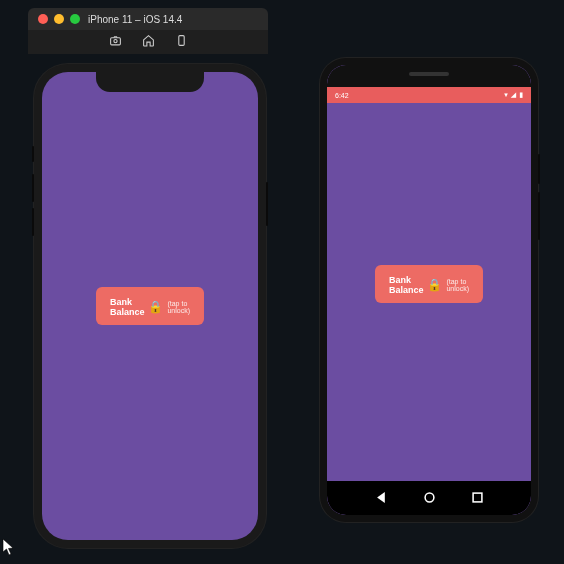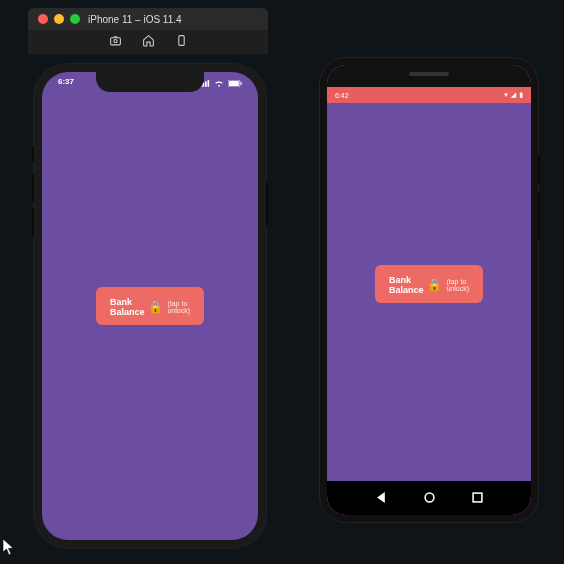--- a/index.html
+++ b/index.html
@@ -215,21 +215,21 @@
   </style>
 </head>
 <body>
 
 <div class="sim-titlebar">
   <div class="traffic-lights">
     <span class="tl-red"></span>
     <span class="tl-yellow"></span>
     <span class="tl-green"></span>
   </div>
-  <span class="sim-title">iPhone 11 – iOS 11.4</span>
+  <span class="sim-title">iPhone 11 – iOS 14.4</span>
 </div>
 
 <div class="sim-toolbar">
   <span>
     <svg viewBox="0 0 24 24" fill="none" stroke="#ccc" stroke-width="2">
         <rect x="3" y="7" width="18" height="13" rx="2"></rect>
         <circle cx="12" cy="13" r="3"></circle>
         <path d="M9 7l1-2h4l1 2"></path>
       </svg>
   </span>
@@ -246,45 +246,20 @@
 </div>
 
 <div class="iphone">
   <div class="side-btn btn-silence"></div>
   <div class="side-btn btn-voldown"></div>
   <div class="side-btn btn-volup"></div>
   <div class="side-btn btn-power"></div>
 
   <div class="iphone-screen">
     <div class="notch"></div>
-    <div class="ios-statusbar">
-      <span>6:37</span>
-      <div class="ios-right">
-        <span>
-          <svg width="10" height="7" viewBox="0 0 12 8">
-              <rect x="0" y="5" width="2" height="3" fill="#fff"></rect>
-              <rect x="3" y="3" width="2" height="5" fill="#fff"></rect>
-              <rect x="6" y="1.5" width="2" height="6.5" fill="#fff"></rect>
-              <rect x="9" y="0" width="2" height="8" fill="#fff"></rect>
-            </svg>
-        </span>
-        <span>
-          <svg width="10" height="7" viewBox="0 0 16 12" fill="#fff">
-              <path d="M8 12L10 9.5C9 8.5 7 8.5 6 9.5L8 12zM3 6.5C5.5 4 10.5 4 13 6.5L14.5 5C11 1.5 5 1.5 1.5 5L3 6.5z"></path>
-            </svg>
-        </span>
-        <span>
-          <svg width="14" height="7" viewBox="0 0 20 10">
-              <rect x="0" y="0" width="17" height="10" rx="2" fill="none" stroke="#fff" stroke-width="1"></rect>
-              <rect x="1.5" y="1.5" width="14" height="7" rx="1" fill="#fff"></rect>
-              <rect x="18" y="3" width="1.5" height="4" rx="0.7" fill="#fff"></rect>
-            </svg>
-        </span>
-      </div>
-    </div>
 
     <div class="balance-tile">
       <span class="balance-title">Bank Balance</span>
       <span class="lock-emoji">🔒</span>
       <span class="balance-hint">(tap to unlock)</span>
     </div>
   </div>
 </div>
 
 <div class="android">

